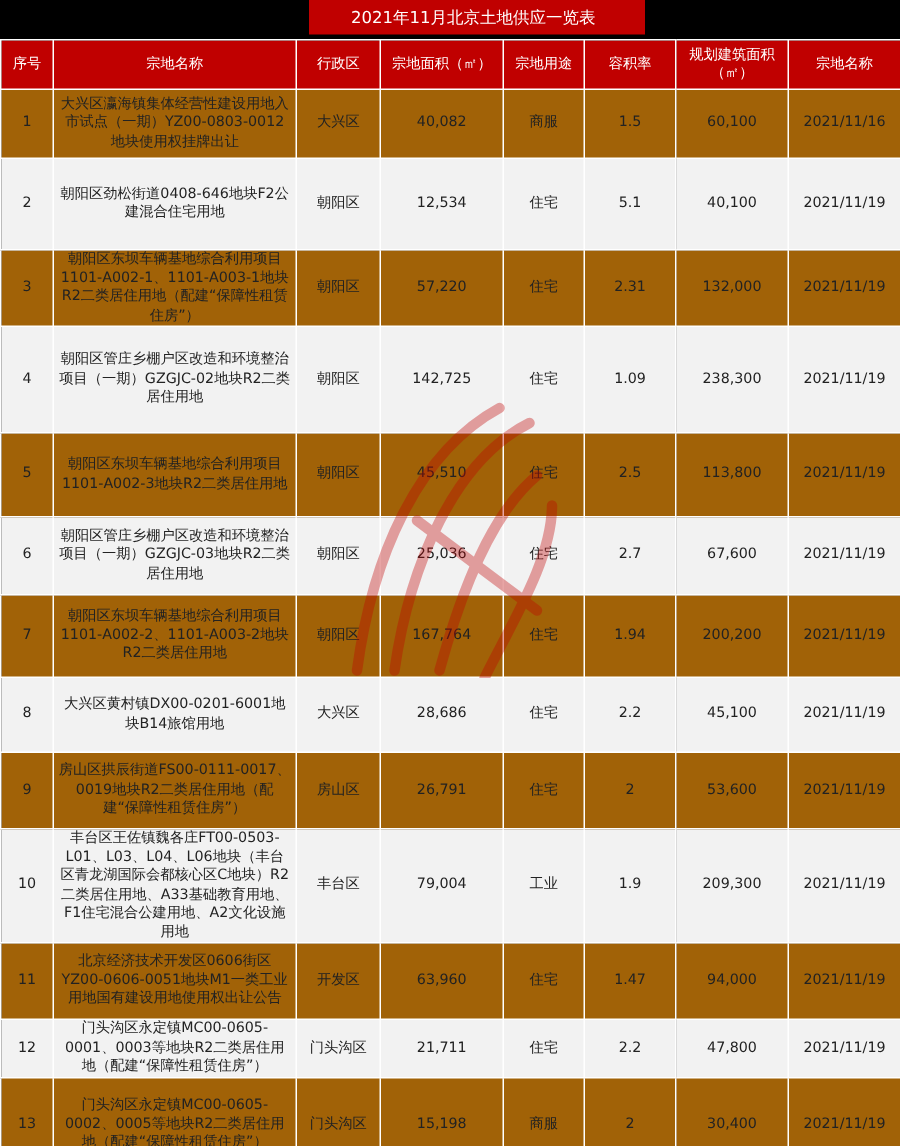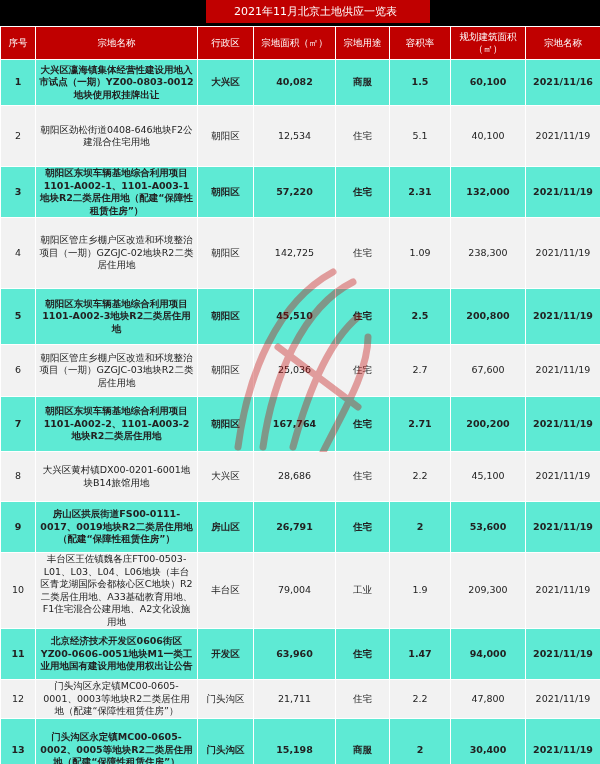--- a/index.html
+++ b/index.html
@@ -26,21 +26,21 @@
     border: 1px solid #ffffff;
     text-align: center; vertical-align: middle;
     padding: 0 3px;
     font-size: 9.5px; line-height: 12.5px;
   }
   table.land th {
     background: #c00000; color: #ffffff; font-weight: normal;
     height: 32px; font-size: 9.5px;
   }
   table.land td { color: #222222; }
-  tr.dark td { background: #5eead4; font-weight: bold; }
+  tr.dark td { background: #a16207; }
   tr.light td { background: #f2f2f2; }
   td.name { font-size: 9px; line-height: 12px; padding: 0 4px; }
   .watermark {
     position: absolute; left: 218px; top: 262px; width: 160px; height: 190px;
     pointer-events: none; opacity: 0.35;
   }
 </style>
 </head>
 <body>
 
@@ -112,40 +112,40 @@
         <td>238,300</td>
         <td>2021/11/19</td>
       </tr>
       <tr class="dark" style="height: 56px;">
         <td>5</td>
         <td class="name">朝阳区东坝车辆基地综合利用项目1101-A002-3地块R2二类居住用地</td>
         <td>朝阳区</td>
         <td>45,510</td>
         <td>住宅</td>
         <td>2.5</td>
-        <td>200,800</td>
+        <td>113,800</td>
         <td>2021/11/19</td>
       </tr>
       <tr class="light" style="height: 52px;">
         <td>6</td>
         <td class="name">朝阳区管庄乡棚户区改造和环境整治项目（一期）GZGJC-03地块R2二类居住用地</td>
         <td>朝阳区</td>
         <td>25,036</td>
         <td>住宅</td>
         <td>2.7</td>
         <td>67,600</td>
         <td>2021/11/19</td>
       </tr>
       <tr class="dark" style="height: 55px;">
         <td>7</td>
         <td class="name">朝阳区东坝车辆基地综合利用项目1101-A002-2、1101-A003-2地块R2二类居住用地</td>
         <td>朝阳区</td>
         <td>167,764</td>
         <td>住宅</td>
-        <td>2.71</td>
+        <td>1.94</td>
         <td>200,200</td>
         <td>2021/11/19</td>
       </tr>
       <tr class="light" style="height: 50px;">
         <td>8</td>
         <td class="name">大兴区黄村镇DX00-0201-6001地块B14旅馆用地</td>
         <td>大兴区</td>
         <td>28,686</td>
         <td>住宅</td>
         <td>2.2</td>

